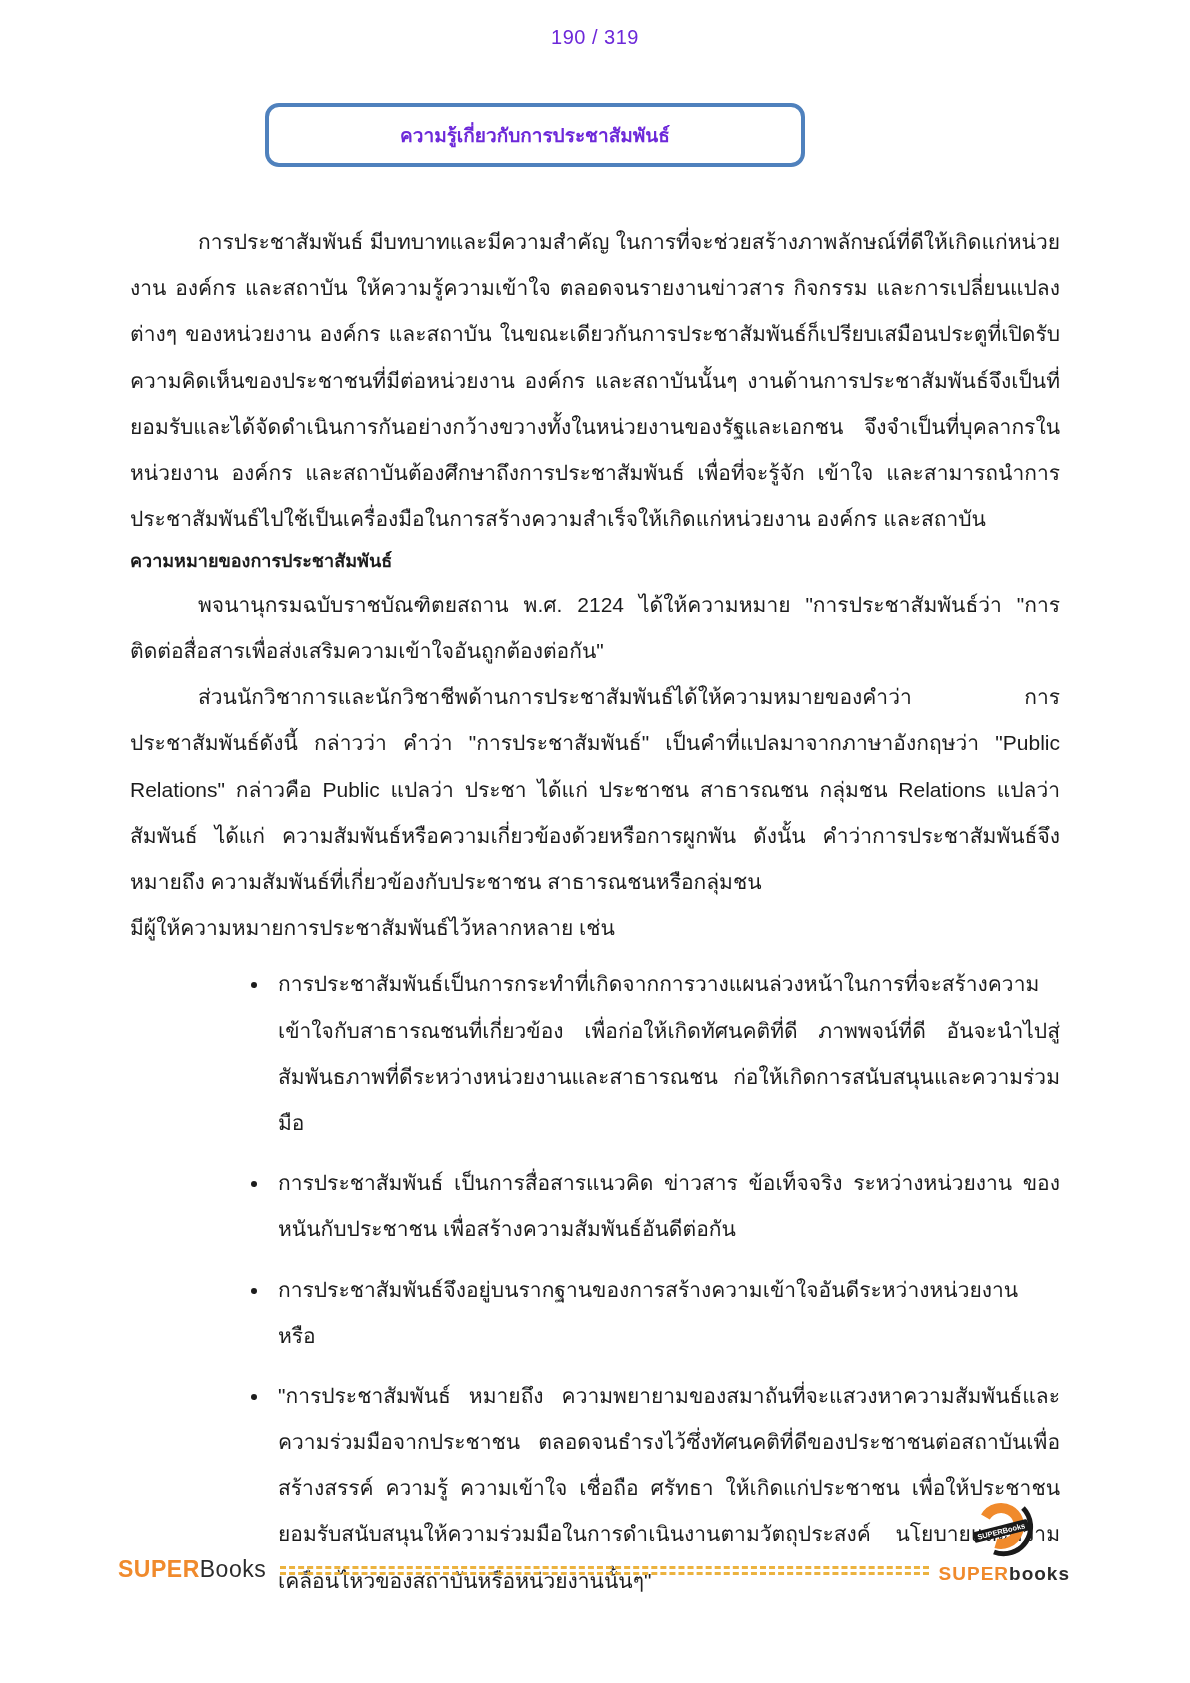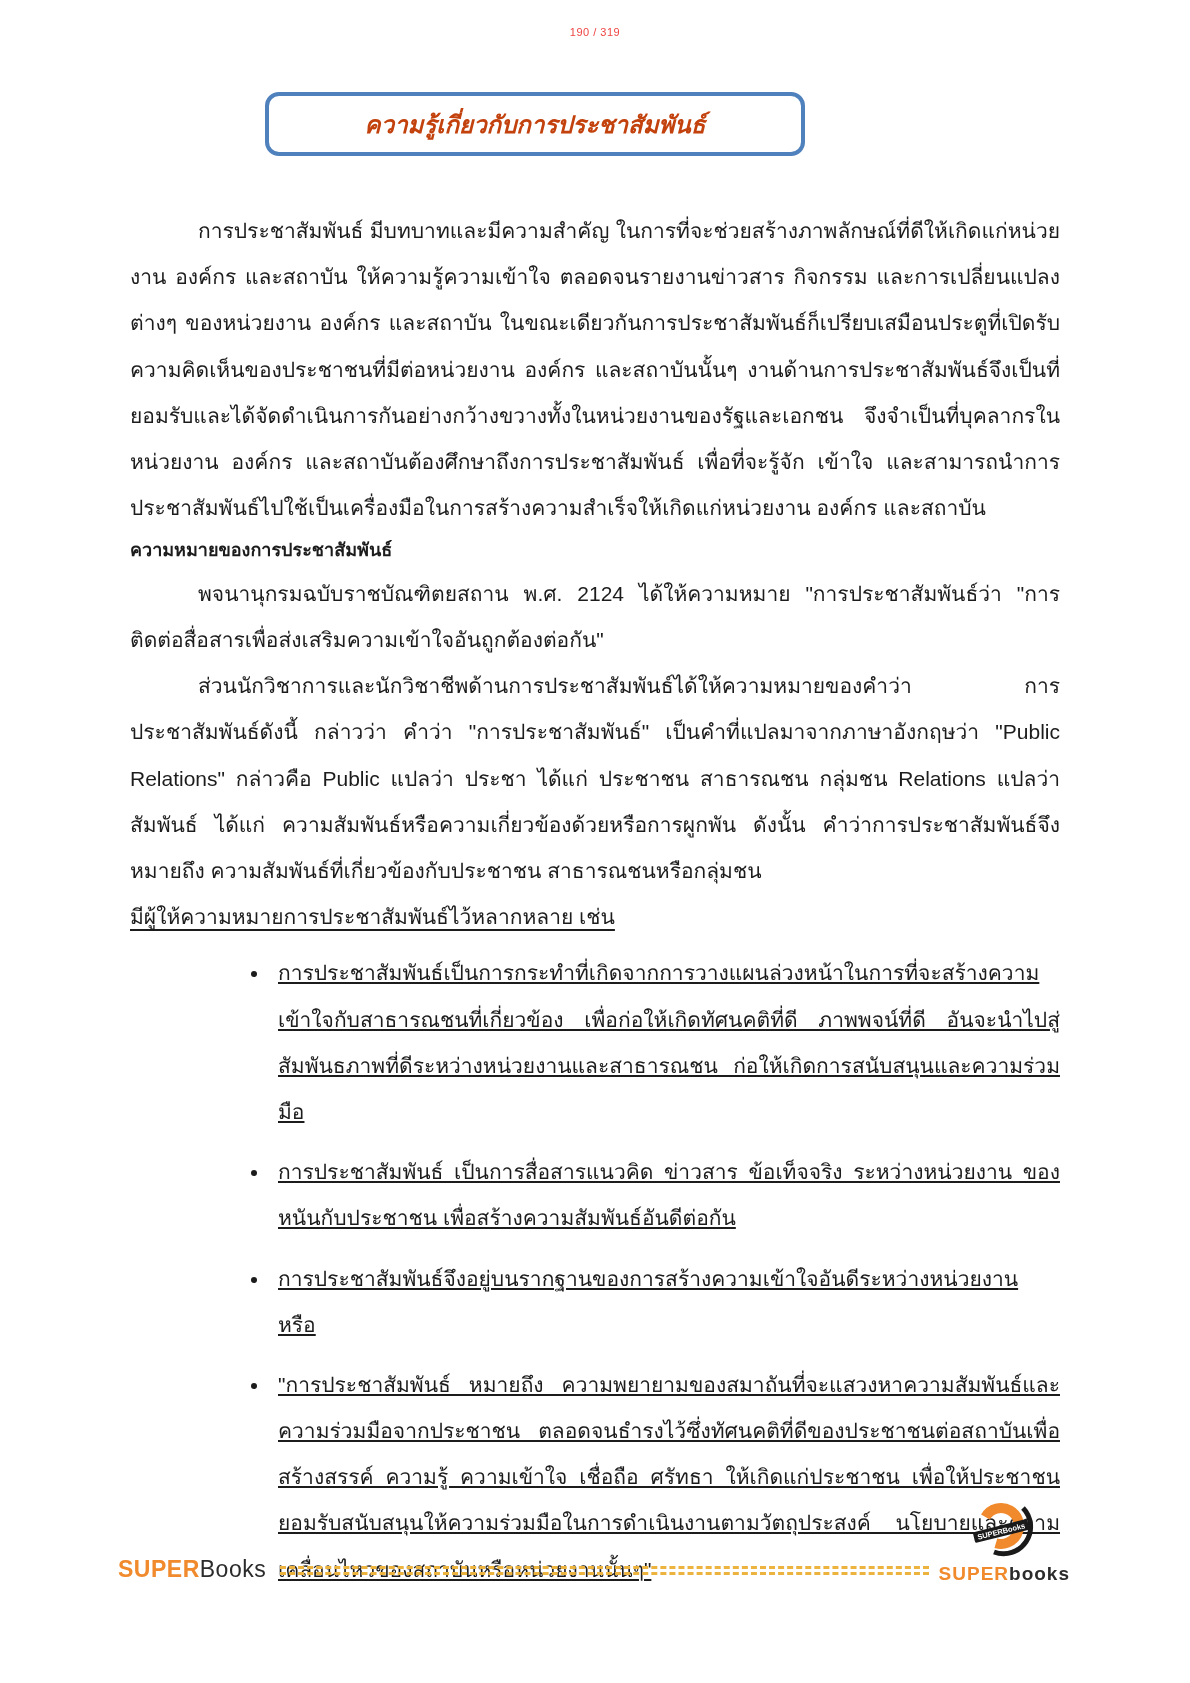--- a/index.html
+++ b/index.html
@@ -10,66 +10,63 @@
     height: 1683px;
     margin: 0 auto;
     background: #ffffff;
     font-family: "Liberation Sans", "DejaVu Sans", sans-serif;
     color: #1c1c1c;
     overflow: hidden;
   }
   .page-number {
     text-align: center;
     padding-top: 26px;
-    font-size: 11px;
-    color: #ef4444;
+    font-size: 20px;
+    color: #6d28d9;
     letter-spacing: 0.5px;
   }
   .title-box {
     margin: 54px 0 0 265px;
     width: 540px;
     height: 64px;
     border: 4px solid #4f81bd;
     border-radius: 14px;
     display: flex;
     align-items: center;
     justify-content: center;
   }
   .title-box .title-text {
-    font-size: 24px;
+    font-size: 19px;
     font-weight: bold;
-    color: #c2410c;
-    font-style: italic;
+    color: #6d28d9;
   }
   .content {
     margin: 52px 130px 0 130px;
     font-size: 21px;
     line-height: 2.2;
     text-align: justify;
   }
   .content p { margin: 0; }
   .indent { text-indent: 68px; }
   .lead-bold { font-weight: normal; }
   .section-heading {
     font-weight: bold;
     margin-top: 44px;
     font-size: 18px;
   }
   .examples-heading {
     margin-left: 62px;
-    text-decoration: underline;
     text-underline-offset: 5px;
     width: fit-content;
     text-align: left;
   }
   ul.bullets {
     margin: 10px 0 0 118px;
     padding-left: 22px;
     list-style-type: disc;
-    text-decoration: underline;
   }
   ul.bullets li {
     padding-left: 8px;
     margin-bottom: 14px;
     text-align: justify;
   }
   .footer {
     position: absolute;
     left: 118px;
     right: 120px;

